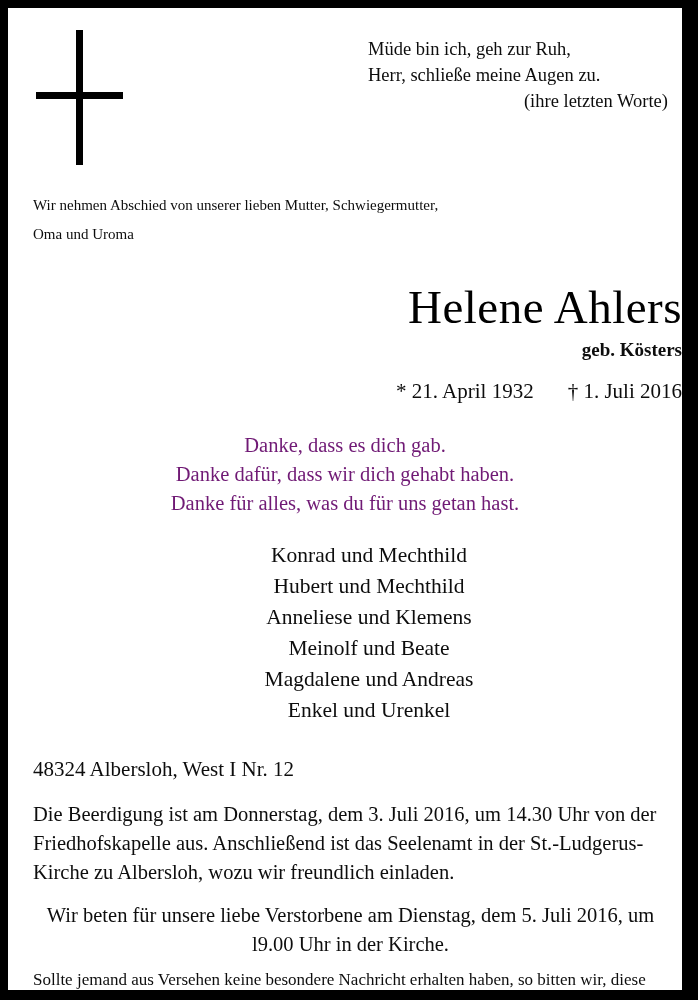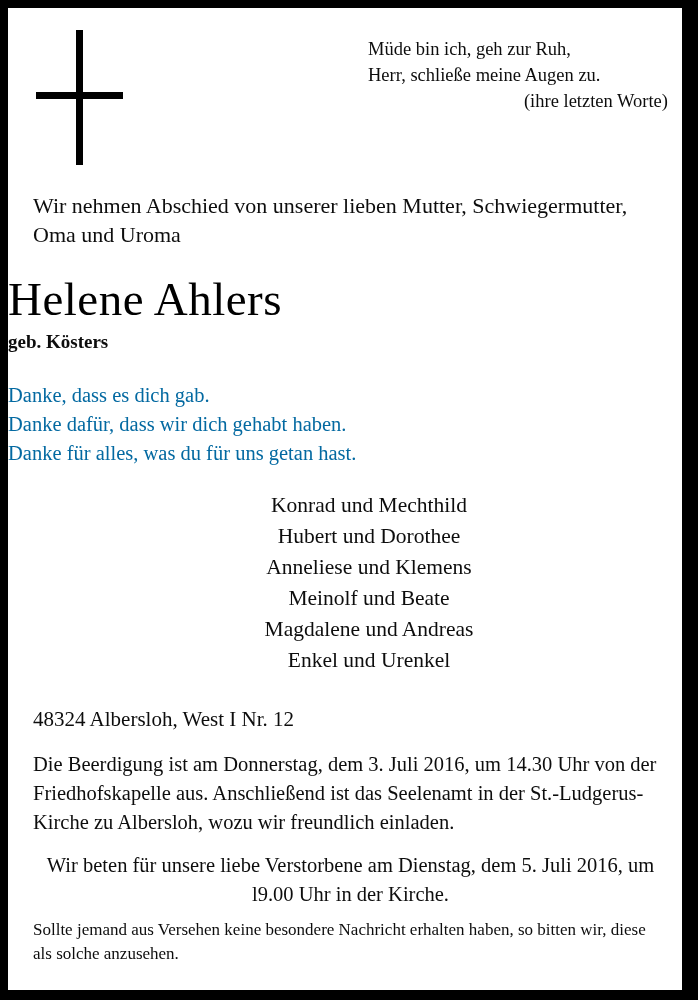--- a/index.html
+++ b/index.html
@@ -76,35 +76,35 @@
     text-align: left;
   }
   .quote-attrib {
     text-align: right;
     display: block;
   }
 
   
   .intro {
     margin: 18px 22px 12px 25px;
-    font-size: 22px;
+    font-size: 15px;
     line-height: 29px;
     color: #0d0d0d;
     text-align: justify;
     text-justify: inter-word;
   }
   .intro .lastline {
     display: block;
     text-align: left;
   }
 
   
   .name-block {
-    margin-top: 22px;
-    text-align: left;
+    margin-top: 30px;
+    text-align: right;
   }
   .deceased-name {
     font-size: 47px;
     line-height: 56px;
     font-weight: 400;
     color: #000000;
     letter-spacing: 0.5px;
   }
   .maiden-name {
     font-size: 19px;
@@ -120,24 +120,24 @@
     color: #0d0d0d;
   }
   .dates .gap {
     display: inline-block;
     width: 34px;
   }
 
   
   .verse {
     margin-top: 26px;
-    text-align: left;
+    text-align: center;
     font-size: 20.5px;
     line-height: 29px;
-    color: #0369a1;
+    color: #701a75;
   }
 
   
   .family {
     margin-top: 22px;
     text-align: center;
     font-size: 21.5px;
     line-height: 31px;
     color: #0d0d0d;
     padding-left: 48px;
@@ -192,31 +192,34 @@
     </div>
 
     <div class="intro">
       <span>Wir nehmen Abschied von unserer lieben Mutter, Schwiegermutter,</span>
       <span class="lastline">Oma und Uroma</span>
     </div>
 
     <div class="name-block">
       <div class="deceased-name">Helene Ahlers</div>
       <div class="maiden-name">geb. Kösters</div>
+      <div class="dates">
+        <span>* 21. April 1932</span><span class="gap"></span><span>† 1. Juli 2016</span>
+      </div>
     </div>
 
     <div class="verse">
       <div>Danke, dass es dich gab.</div>
       <div>Danke dafür, dass wir dich gehabt haben.</div>
       <div>Danke für alles, was du für uns getan hast.</div>
     </div>
 
     <div class="family">
       <div>Konrad und Mechthild</div>
-      <div>Hubert und Dorothee</div>
+      <div>Hubert und Mechthild</div>
       <div>Anneliese und Klemens</div>
       <div>Meinolf und Beate</div>
       <div>Magdalene und Andreas</div>
       <div>Enkel und Urenkel</div>
     </div>
 
     <div class="address">48324 Albersloh, West I Nr. 12</div>
 
     <div class="details">Die Beerdigung ist am Donnerstag, dem 3. Juli 2016, um 14.30 Uhr von der Friedhofskapelle aus. Anschließend ist das Seelenamt in der St.-Ludgerus-Kirche zu Albersloh, wozu wir freundlich einladen.</div>
 

